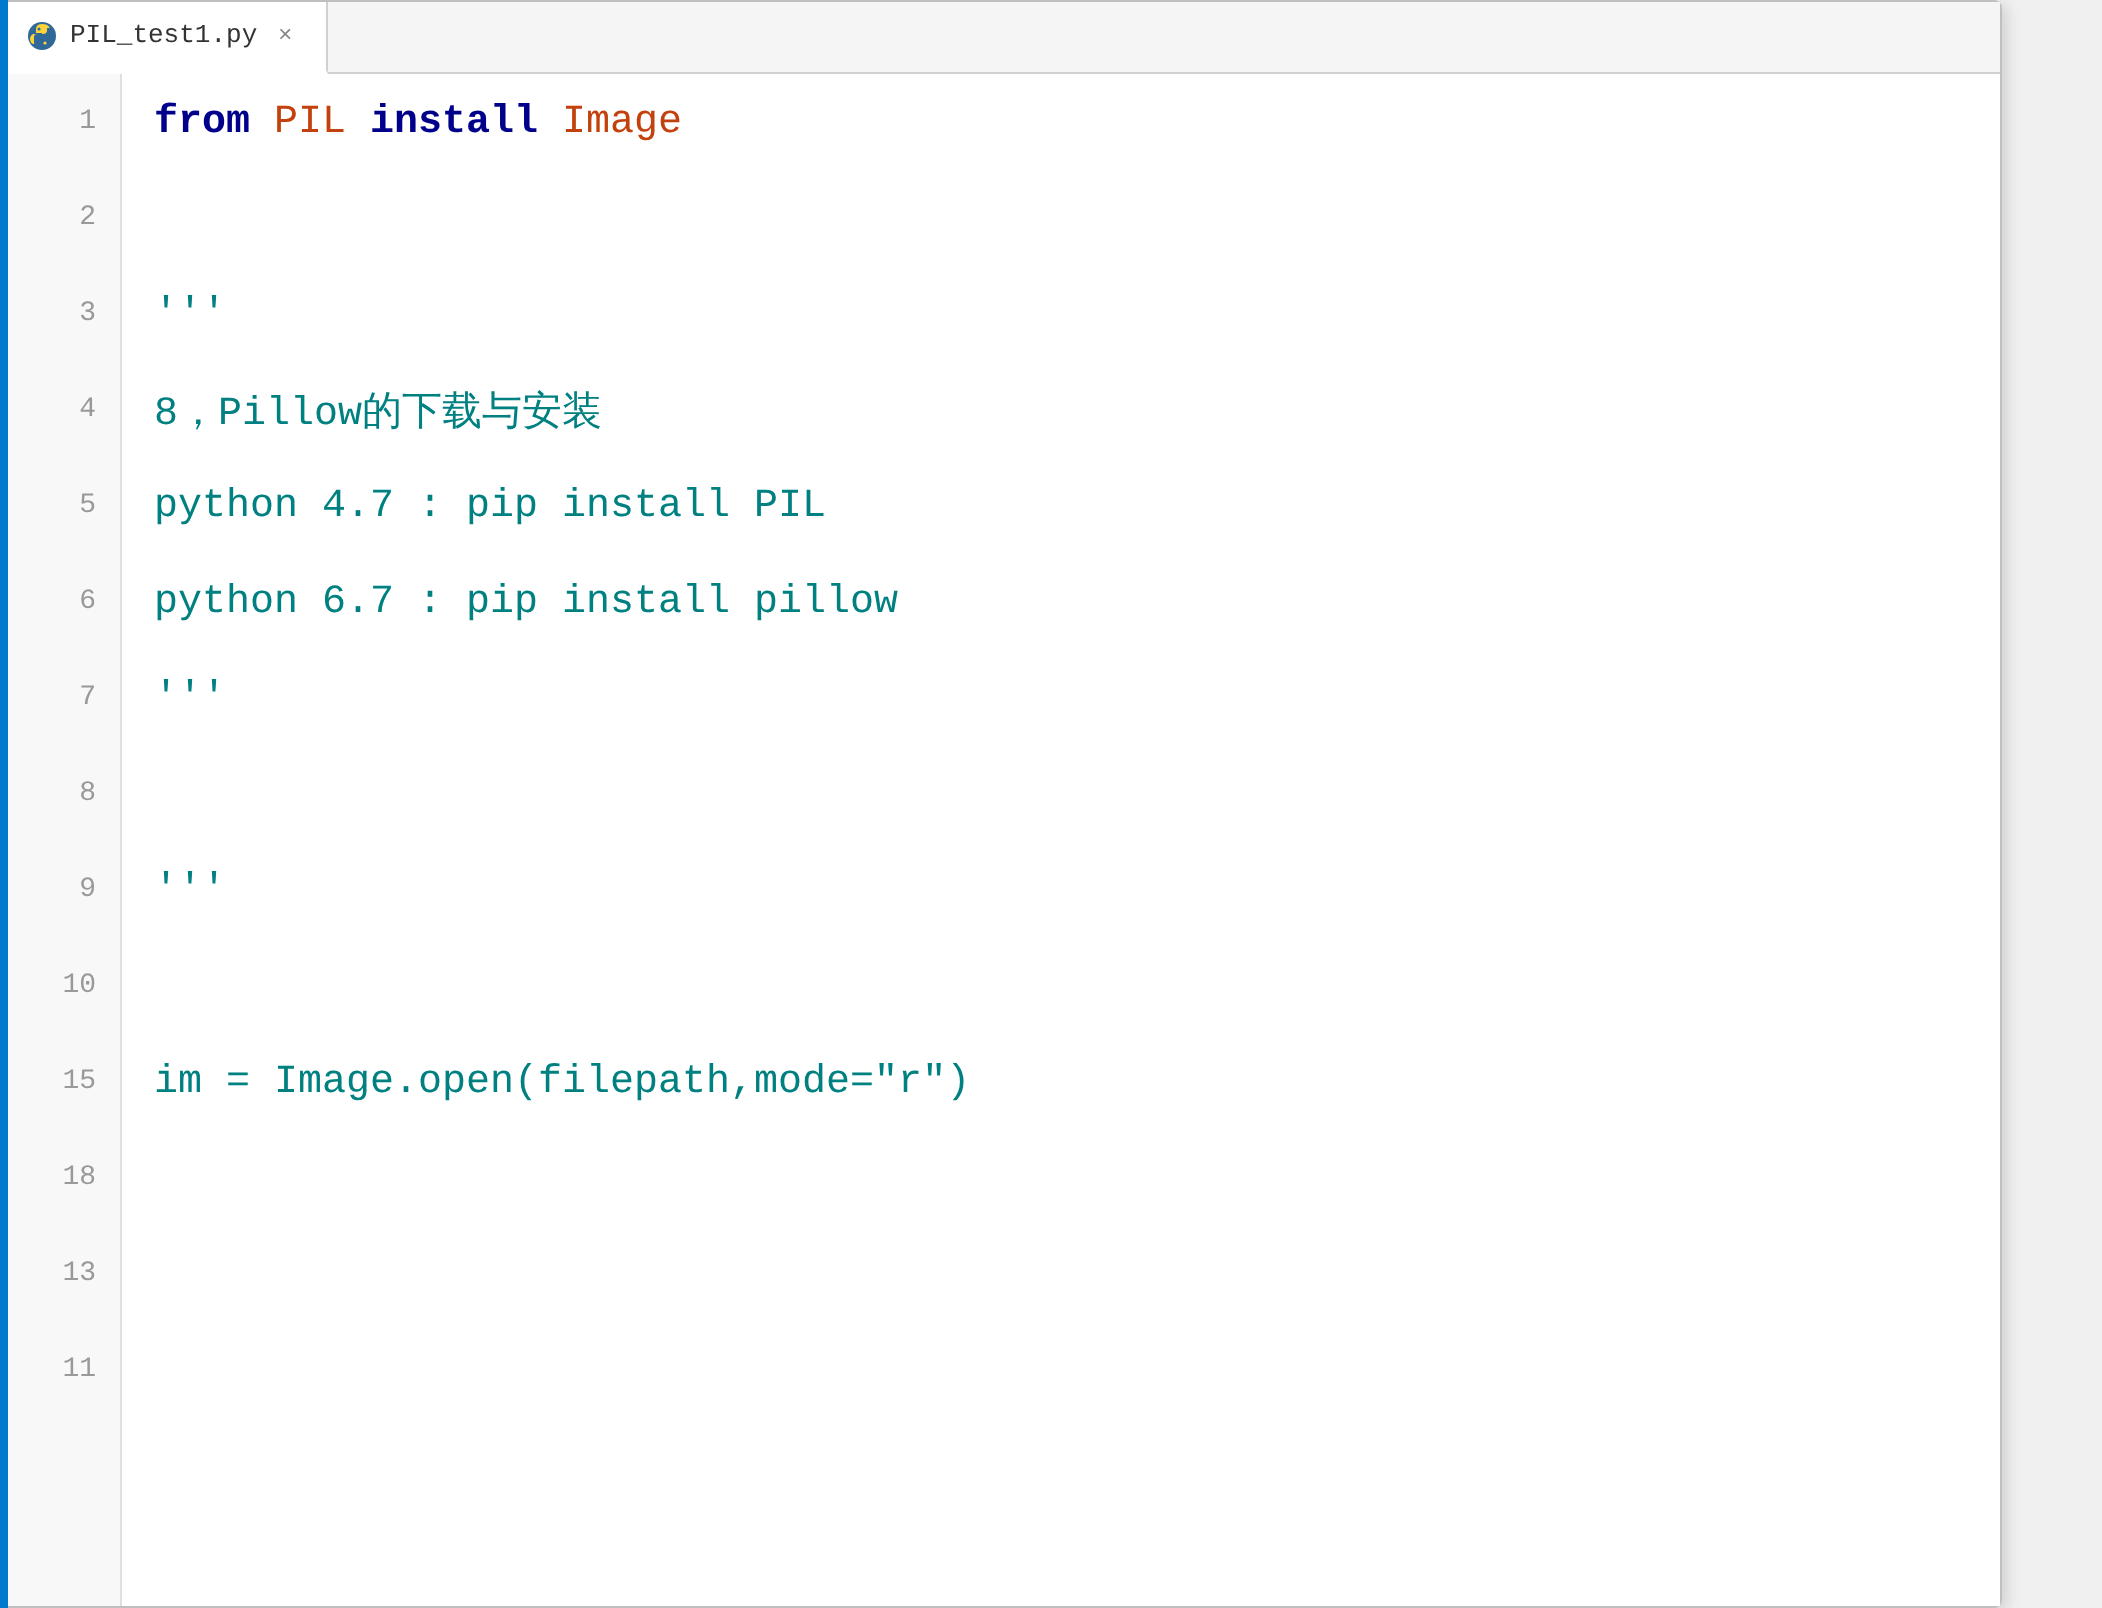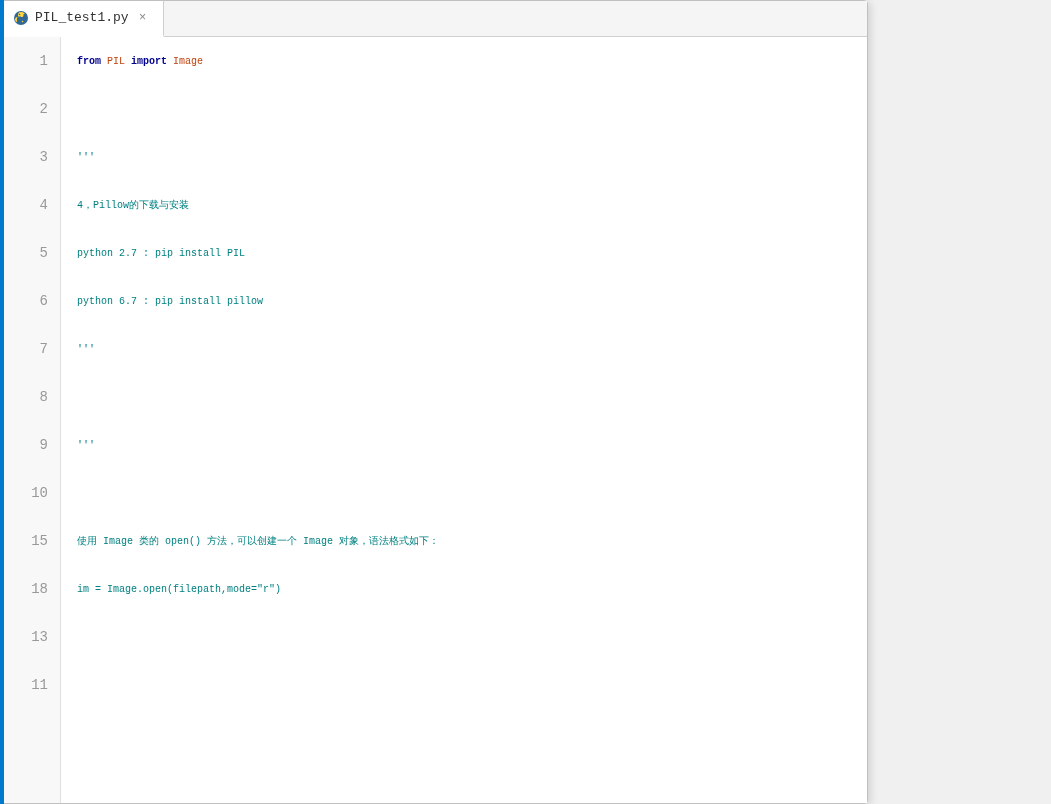--- a/index.html
+++ b/index.html
@@ -10,21 +10,21 @@
 
     body {
       background: #f0f0f0;
       font-family: 'Consolas', 'Courier New', monospace;
       width: 1051px;
       height: 804px;
       overflow: hidden;
     }
 
     .editor-window {
-      width: 868px;
+      width: 1001px;
       height: 804px;
       background: #ffffff;
       border: 1px solid #c0c0c0;
       display: flex;
       flex-direction: column;
       border-radius: 4px;
       box-shadow: 2px 2px 8px rgba(0,0,0,0.15);
     }
 
     .tab-bar {
@@ -100,21 +100,21 @@
       overflow: hidden;
       display: flex;
       flex-direction: column;
     }
 
     .code-line {
       height: 48px;
       display: flex;
       align-items: center;
       padding-left: 16px;
-      font-size: 10px;
+      font-size: 20px;
       font-family: 'Consolas', 'Courier New', monospace;
       position: relative;
       white-space: pre;
     }
 
     
     .kw-from   { color: #00008b; font-weight: bold; }
     .kw-import { color: #00008b; font-weight: bold; }
     .normal    { color: #c2410c; }
     .string-lit{ color: #008080; }
@@ -165,27 +165,26 @@
         <div class="line-number">8</div>
         <div class="line-number">9</div>
         <div class="line-number">10</div>
         <div class="line-number">15</div>
         <div class="line-number">18</div>
         <div class="line-number">13</div>
         <div class="line-number">11</div>
       </div>
 
     <div class="code-area" id="code-area">
-        <div class="code-line"><span class="kw-from">from</span><span class="normal"> PIL </span><span class="kw-import">import</span><span class="normal"> Image</span></div>
+        <div class="code-line"><span class="kw-from">from</span><span class="normal"> PIL </span><span class="kw-import">install</span><span class="normal"> Image</span></div>
         <div class="code-line"></div>
         <div class="code-line"><span class="string-lit">'''</span></div>
-        <div class="code-line"><span class="comment-cn">4，Pillow的下载与安装</span></div>
-        <div class="code-line"><span class="code-val">python 2.7 : pip install PIL</span></div>
+        <div class="code-line"><span class="comment-cn">8，Pillow的下载与安装</span></div>
+        <div class="code-line"><span class="code-val">python 4.7 : pip install PIL</span></div>
         <div class="code-line"><span class="code-val">python 6.7 : pip install pillow</span></div>
         <div class="code-line"><span class="string-lit">'''</span></div>
         <div class="code-line"></div>
         <div class="code-line"><span class="string-lit">'''</span></div>
         <div class="code-line"></div>
-        <div class="code-line"><span class="comment-cn">使用 Image 类的 open() 方法，可以创建一个 Image 对象，语法格式如下：</span></div>
         <div class="code-line"><span class="code-val">im = Image.open(filepath,mode="r")</span></div>
       </div>
   </div>
 </div>
 
 </body></html>

